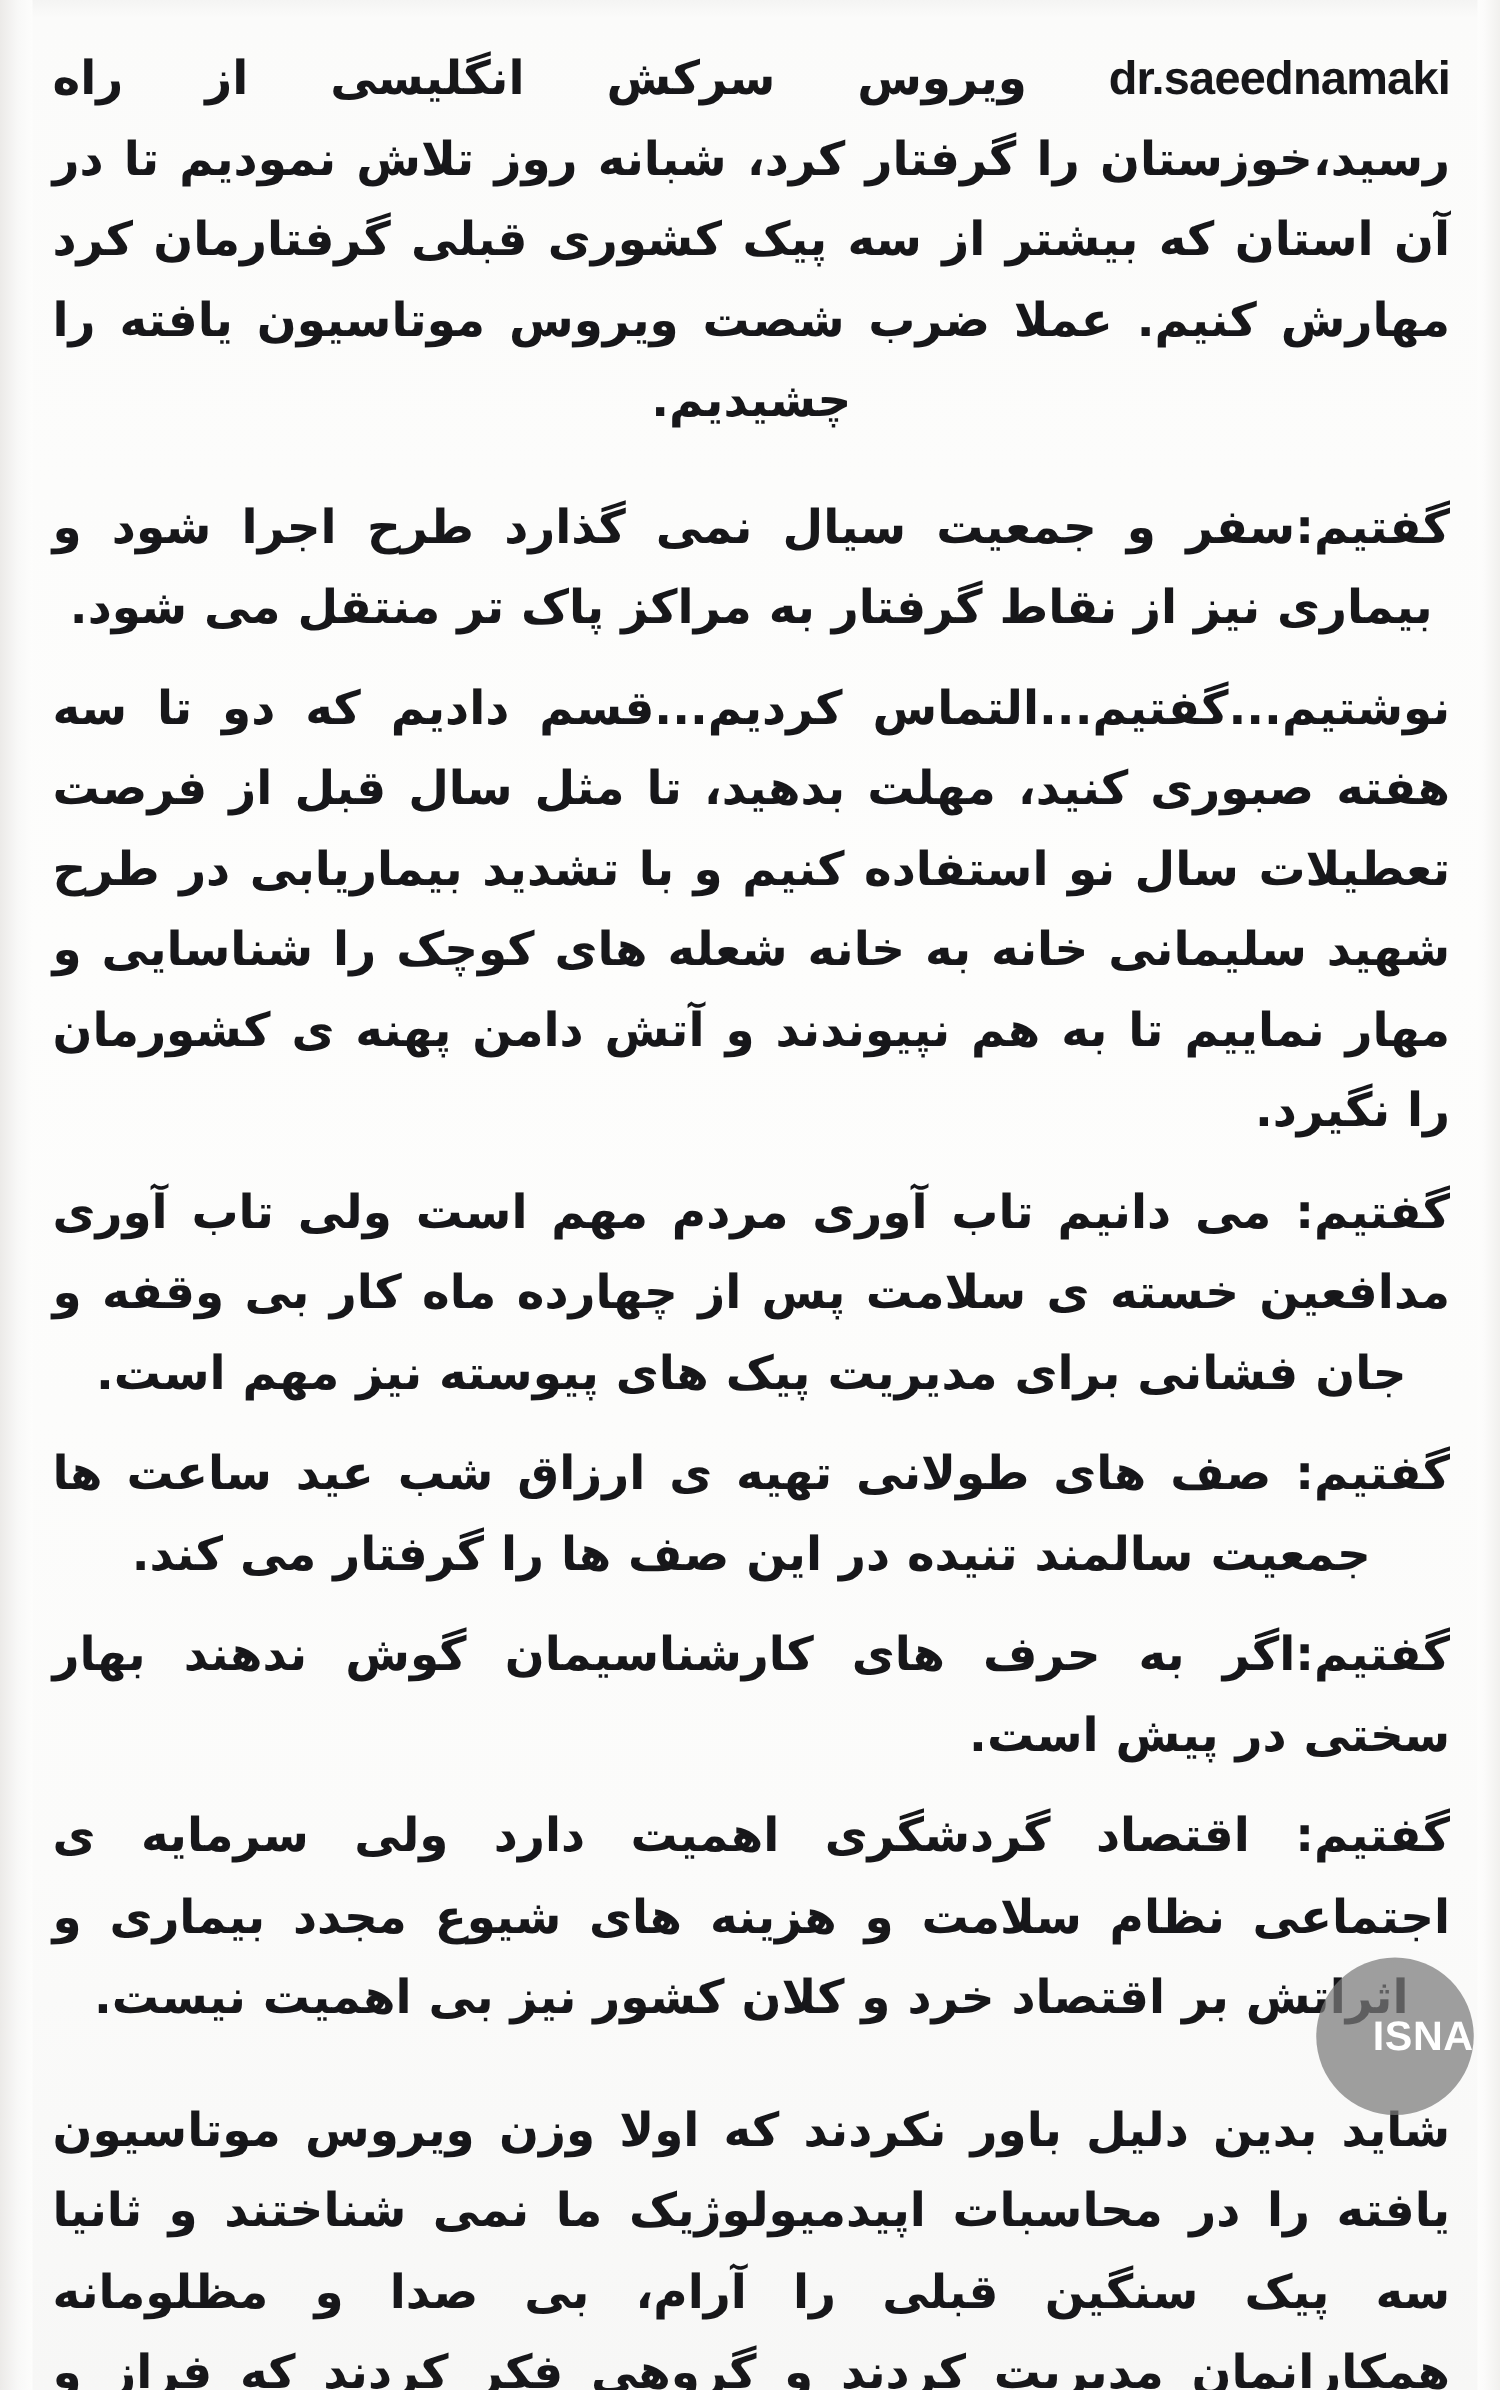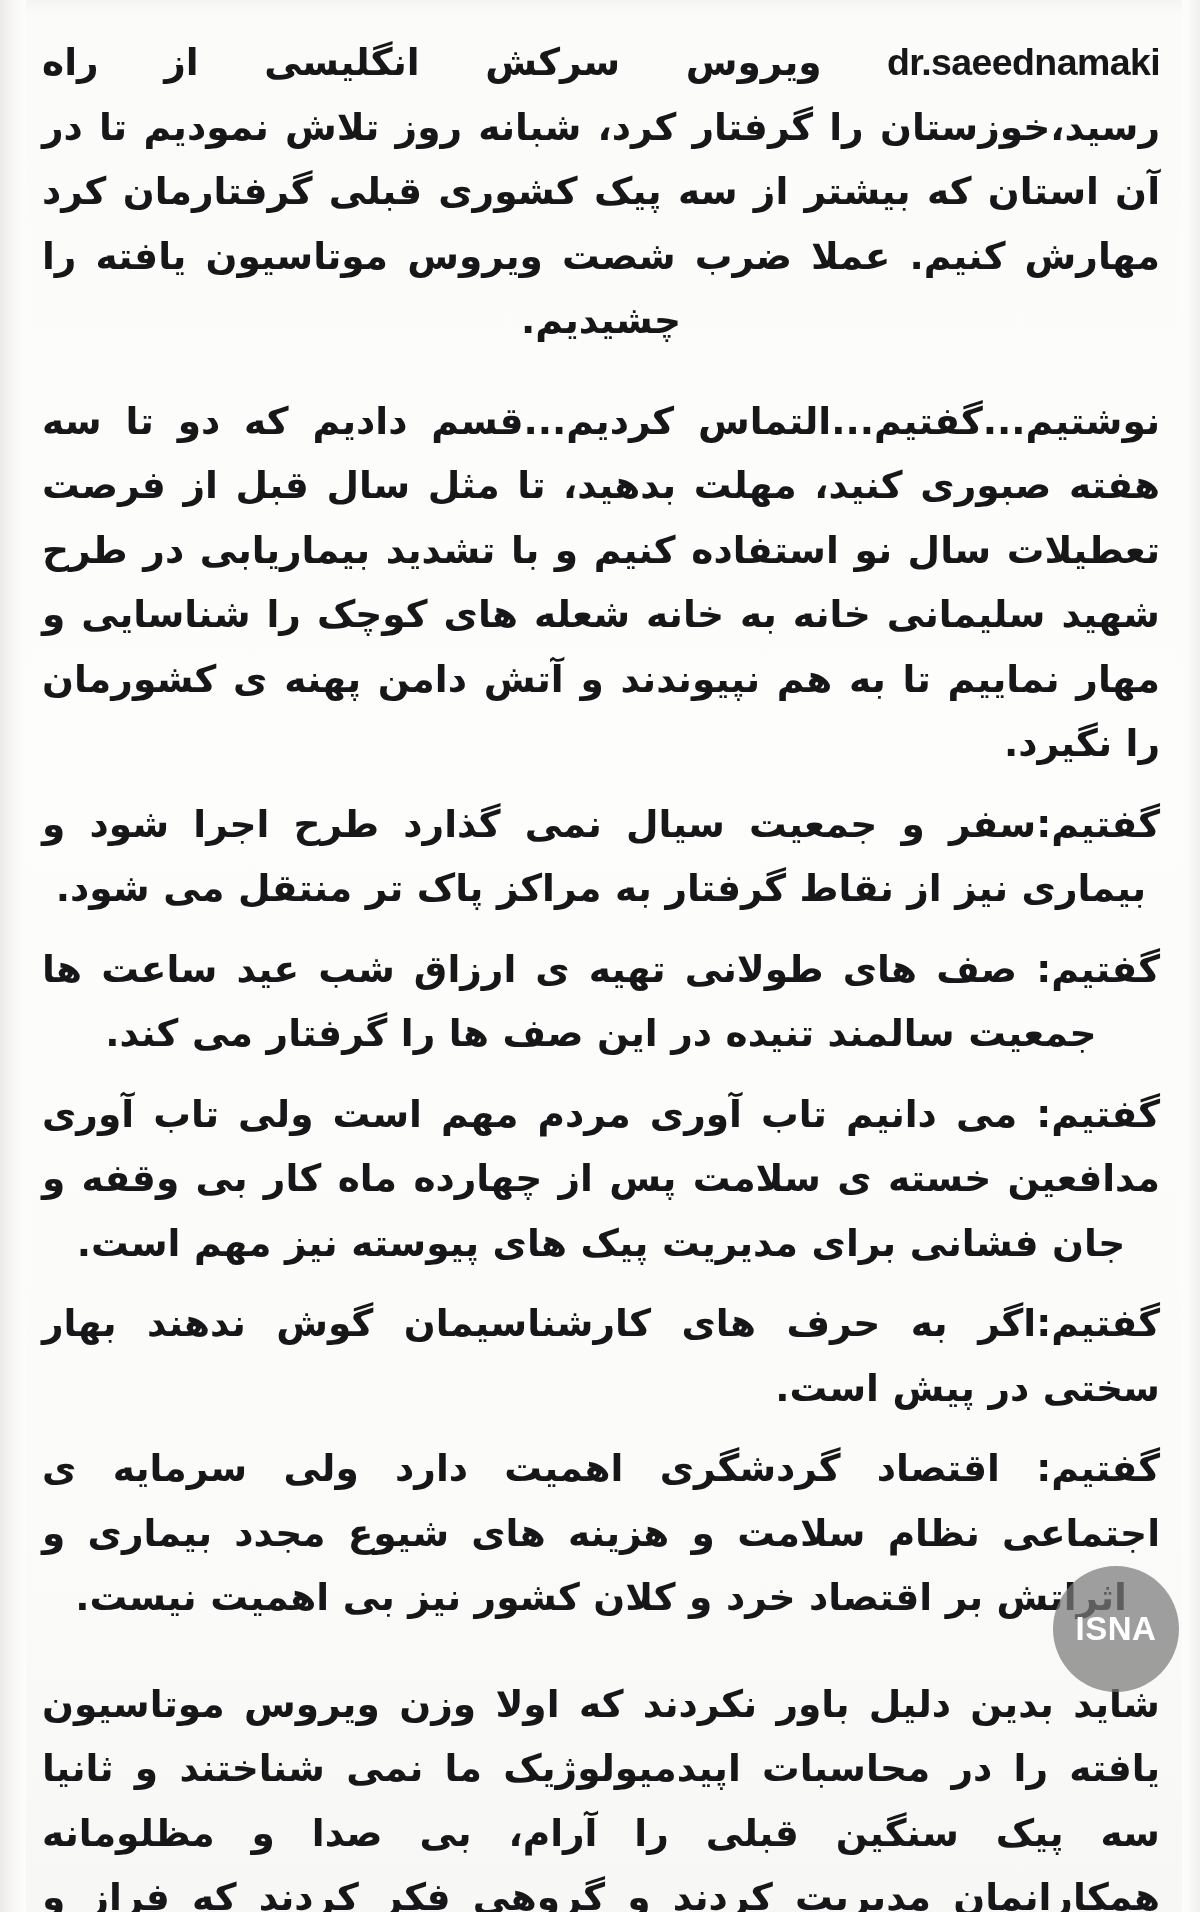--- a/index.html
+++ b/index.html
@@ -88,21 +88,21 @@
   #watermark {
     position: absolute;
     left: 1053px;
     top: 1566px;
     width: 126px;
     height: 126px;
     border-radius: 50%;
     background: rgba(122,122,122,0.72);
     display: flex;
     align-items: center;
-    justify-content: center;
+    justify-content: flex-start;
     pointer-events: none;
   }
   #watermark .wm-text {
     color: #ffffff;
     font-family: "Liberation Sans", "DejaVu Sans", sans-serif;
     font-weight: 700;
     font-size: 33px;
     letter-spacing: 0.5px;
     direction: ltr;
   }
@@ -116,27 +116,27 @@
 
     <p class="para">
       <span class="latin">dr.saeednamaki</span><span> ویروس سرکش انگلیسی از راه رسید،خوزستان را گرفتار کرد، شبانه روز تلاش نمودیم تا در آن استان که بیشتر از سه پیک کشوری قبلی گرفتارمان کرد مهارش کنیم. عملا ضرب شصت ویروس موتاسیون یافته را چشیدیم.</span>
     </p>
 
     <div class="gap-sm"></div>
 
 
     <div class="gap-sm"></div>
 
+    <p class="para">گفتیم:سفر و جمعیت سیال نمی گذارد طرح اجرا شود و بیماری نیز از نقاط گرفتار به مراکز پاک تر منتقل می شود.</p>
+
     <p class="para last-right">نوشتیم...گفتیم...التماس کردیم...قسم دادیم که دو تا سه هفته صبوری کنید، مهلت بدهید، تا مثل سال قبل از فرصت تعطیلات سال نو استفاده کنیم و با تشدید بیماریابی در طرح شهید سلیمانی خانه به خانه شعله های کوچک را شناسایی و مهار نماییم تا به هم نپیوندند و آتش دامن پهنه ی کشورمان را نگیرد.</p>
 
-    <p class="para">گفتیم:سفر و جمعیت سیال نمی گذارد طرح اجرا شود و بیماری نیز از نقاط گرفتار به مراکز پاک تر منتقل می شود.</p>
+    <p class="para">گفتیم: می دانیم تاب آوری مردم مهم است ولی تاب آوری مدافعین خسته ی سلامت پس از چهارده ماه کار بی وقفه و جان فشانی برای مدیریت پیک های پیوسته نیز مهم است.</p>
 
     <p class="para">گفتیم: صف های طولانی تهیه ی ارزاق شب عید ساعت ها جمعیت سالمند تنیده در این صف ها را گرفتار می کند.</p>
-
-    <p class="para">گفتیم: می دانیم تاب آوری مردم مهم است ولی تاب آوری مدافعین خسته ی سلامت پس از چهارده ماه کار بی وقفه و جان فشانی برای مدیریت پیک های پیوسته نیز مهم است.</p>
 
     <p class="para last-right">گفتیم:اگر به حرف های کارشناسیمان گوش ندهند بهار سختی در پیش است.</p>
 
     <p class="para">گفتیم: اقتصاد گردشگری اهمیت دارد ولی سرمایه ی اجتماعی نظام سلامت و هزینه های شیوع مجدد بیماری و اثراتش بر اقتصاد خرد و کلان کشور نیز بی اهمیت نیست.</p>
 
     <div class="gap-md"></div>
 
     <p class="para">شاید بدین دلیل باور نکردند که اولا وزن ویروس موتاسیون یافته را در محاسبات اپیدمیولوژیک ما نمی شناختند و ثانیا سه پیک سنگین قبلی را آرام، بی صدا و مظلومانه همکارانمان مدیریت کردند و گروهی فکر کردند که فراز و فرود منحنی ها شاید به شیوه ی فتوشاپ است!</p>
 
   </div>

